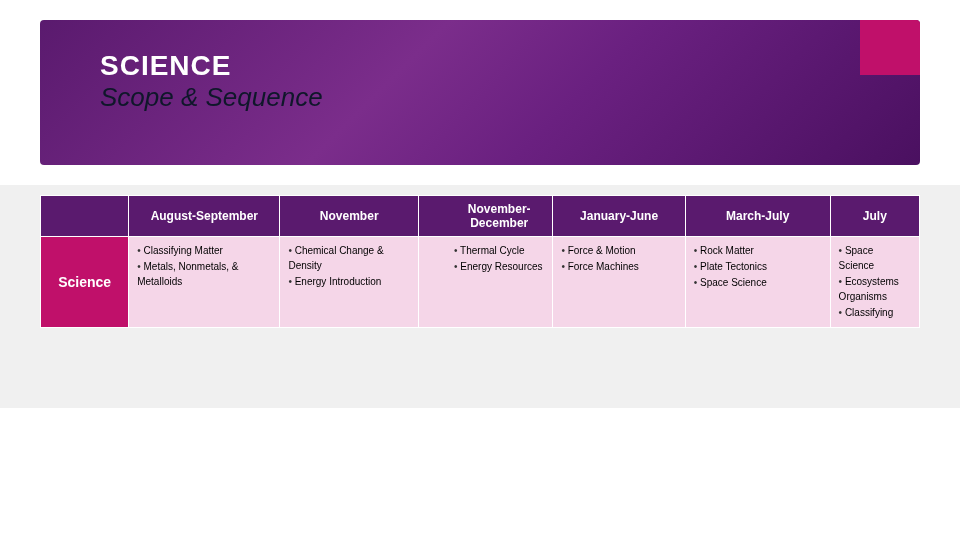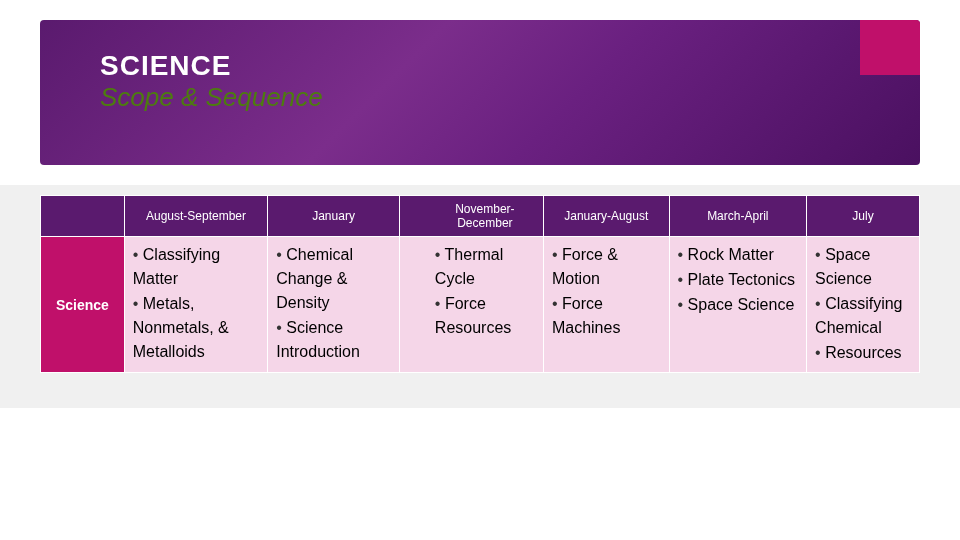--- a/index.html
+++ b/index.html
@@ -56,40 +56,40 @@
     .header-title {
       font-size: 28px;
       font-weight: bold;
       letter-spacing: 1px;
       color: #fff;
     }
 
     .header-subtitle {
       font-size: 26px;
       font-weight: 300;
-      color: #4d7c0f;
+      color: #0f172a;
       font-style: italic;
     }
 
     
     .table-wrapper {
       padding: 10px 40px 20px 40px;
     }
 
     table {
       width: 100%;
       border-collapse: collapse;
       font-size: 12px;
     }
 
     
     .col-header {
       background: #5a1a6e;
       color: #fff;
-      font-weight: normal;
+      font-weight: bold;
       font-size: 12px;
       padding: 6px 8px;
       text-align: center;
       vertical-align: middle;
       border: 1px solid #fff;
     }
 
     
     .row-label {
       background: #c0106a;
@@ -102,21 +102,21 @@
       border: 1px solid #fff;
       width: 70px;
     }
 
     
     .data-cell {
       background: #f5d6e8;
       padding: 6px 8px;
       vertical-align: top;
       border: 1px solid #fff;
-      font-size: 16px;
+      font-size: 10px;
       line-height: 1.5;
     }
 
     .data-cell ul {
       list-style: none;
       padding: 0;
       margin: 0;
     }
 
     .data-cell ul li::before {
@@ -148,65 +148,65 @@
       <div class="header-subtitle">Scope &amp; Sequence</div>
     </div>
   </div>
 
   <div class="table-wrapper">
     <table>
       <thead>
         <tr>
           <th class="col-header" style="background:#5a1a6e;"></th>
           <th class="col-header col-augsep">August-September</th>
-          <th class="col-header col-oct">January</th>
+          <th class="col-header col-oct">November</th>
           <th class="col-header col-novdec">November-December</th>
-          <th class="col-header col-janfeb">January-August</th>
-          <th class="col-header col-marapr">March-April</th>
+          <th class="col-header col-janfeb">January-June</th>
+          <th class="col-header col-marapr">March-July</th>
           <th class="col-header col-may">July</th>
         </tr>
       </thead>
       <tbody>
         <tr>
           <td class="row-label">Science</td>
           <td class="data-cell col-augsep">
             <ul>
               <li>Classifying Matter</li>
               <li>Metals, Nonmetals, &amp; Metalloids</li>
             </ul>
           </td>
           <td class="data-cell col-oct">
             <ul>
               <li>Chemical Change &amp; Density</li>
-              <li>Science Introduction</li>
+              <li>Energy Introduction</li>
             </ul>
           </td>
           <td class="data-cell col-novdec">
             <ul>
               <li>Thermal Cycle</li>
-              <li>Force Resources</li>
+              <li>Energy Resources</li>
             </ul>
           </td>
           <td class="data-cell col-janfeb">
             <ul>
               <li>Force &amp; Motion</li>
               <li>Force Machines</li>
             </ul>
           </td>
           <td class="data-cell col-marapr">
             <ul>
               <li>Rock Matter</li>
               <li>Plate Tectonics</li>
               <li>Space Science</li>
             </ul>
           </td>
           <td class="data-cell col-may">
             <ul>
               <li>Space Science</li>
-              <li>Classifying Chemical</li>
-              <li>Resources</li>
+              <li>Ecosystems Organisms</li>
+              <li>Classifying</li>
             </ul>
           </td>
         </tr>
       </tbody>
     </table>
   </div>
 </div>
 
 </body></html>

